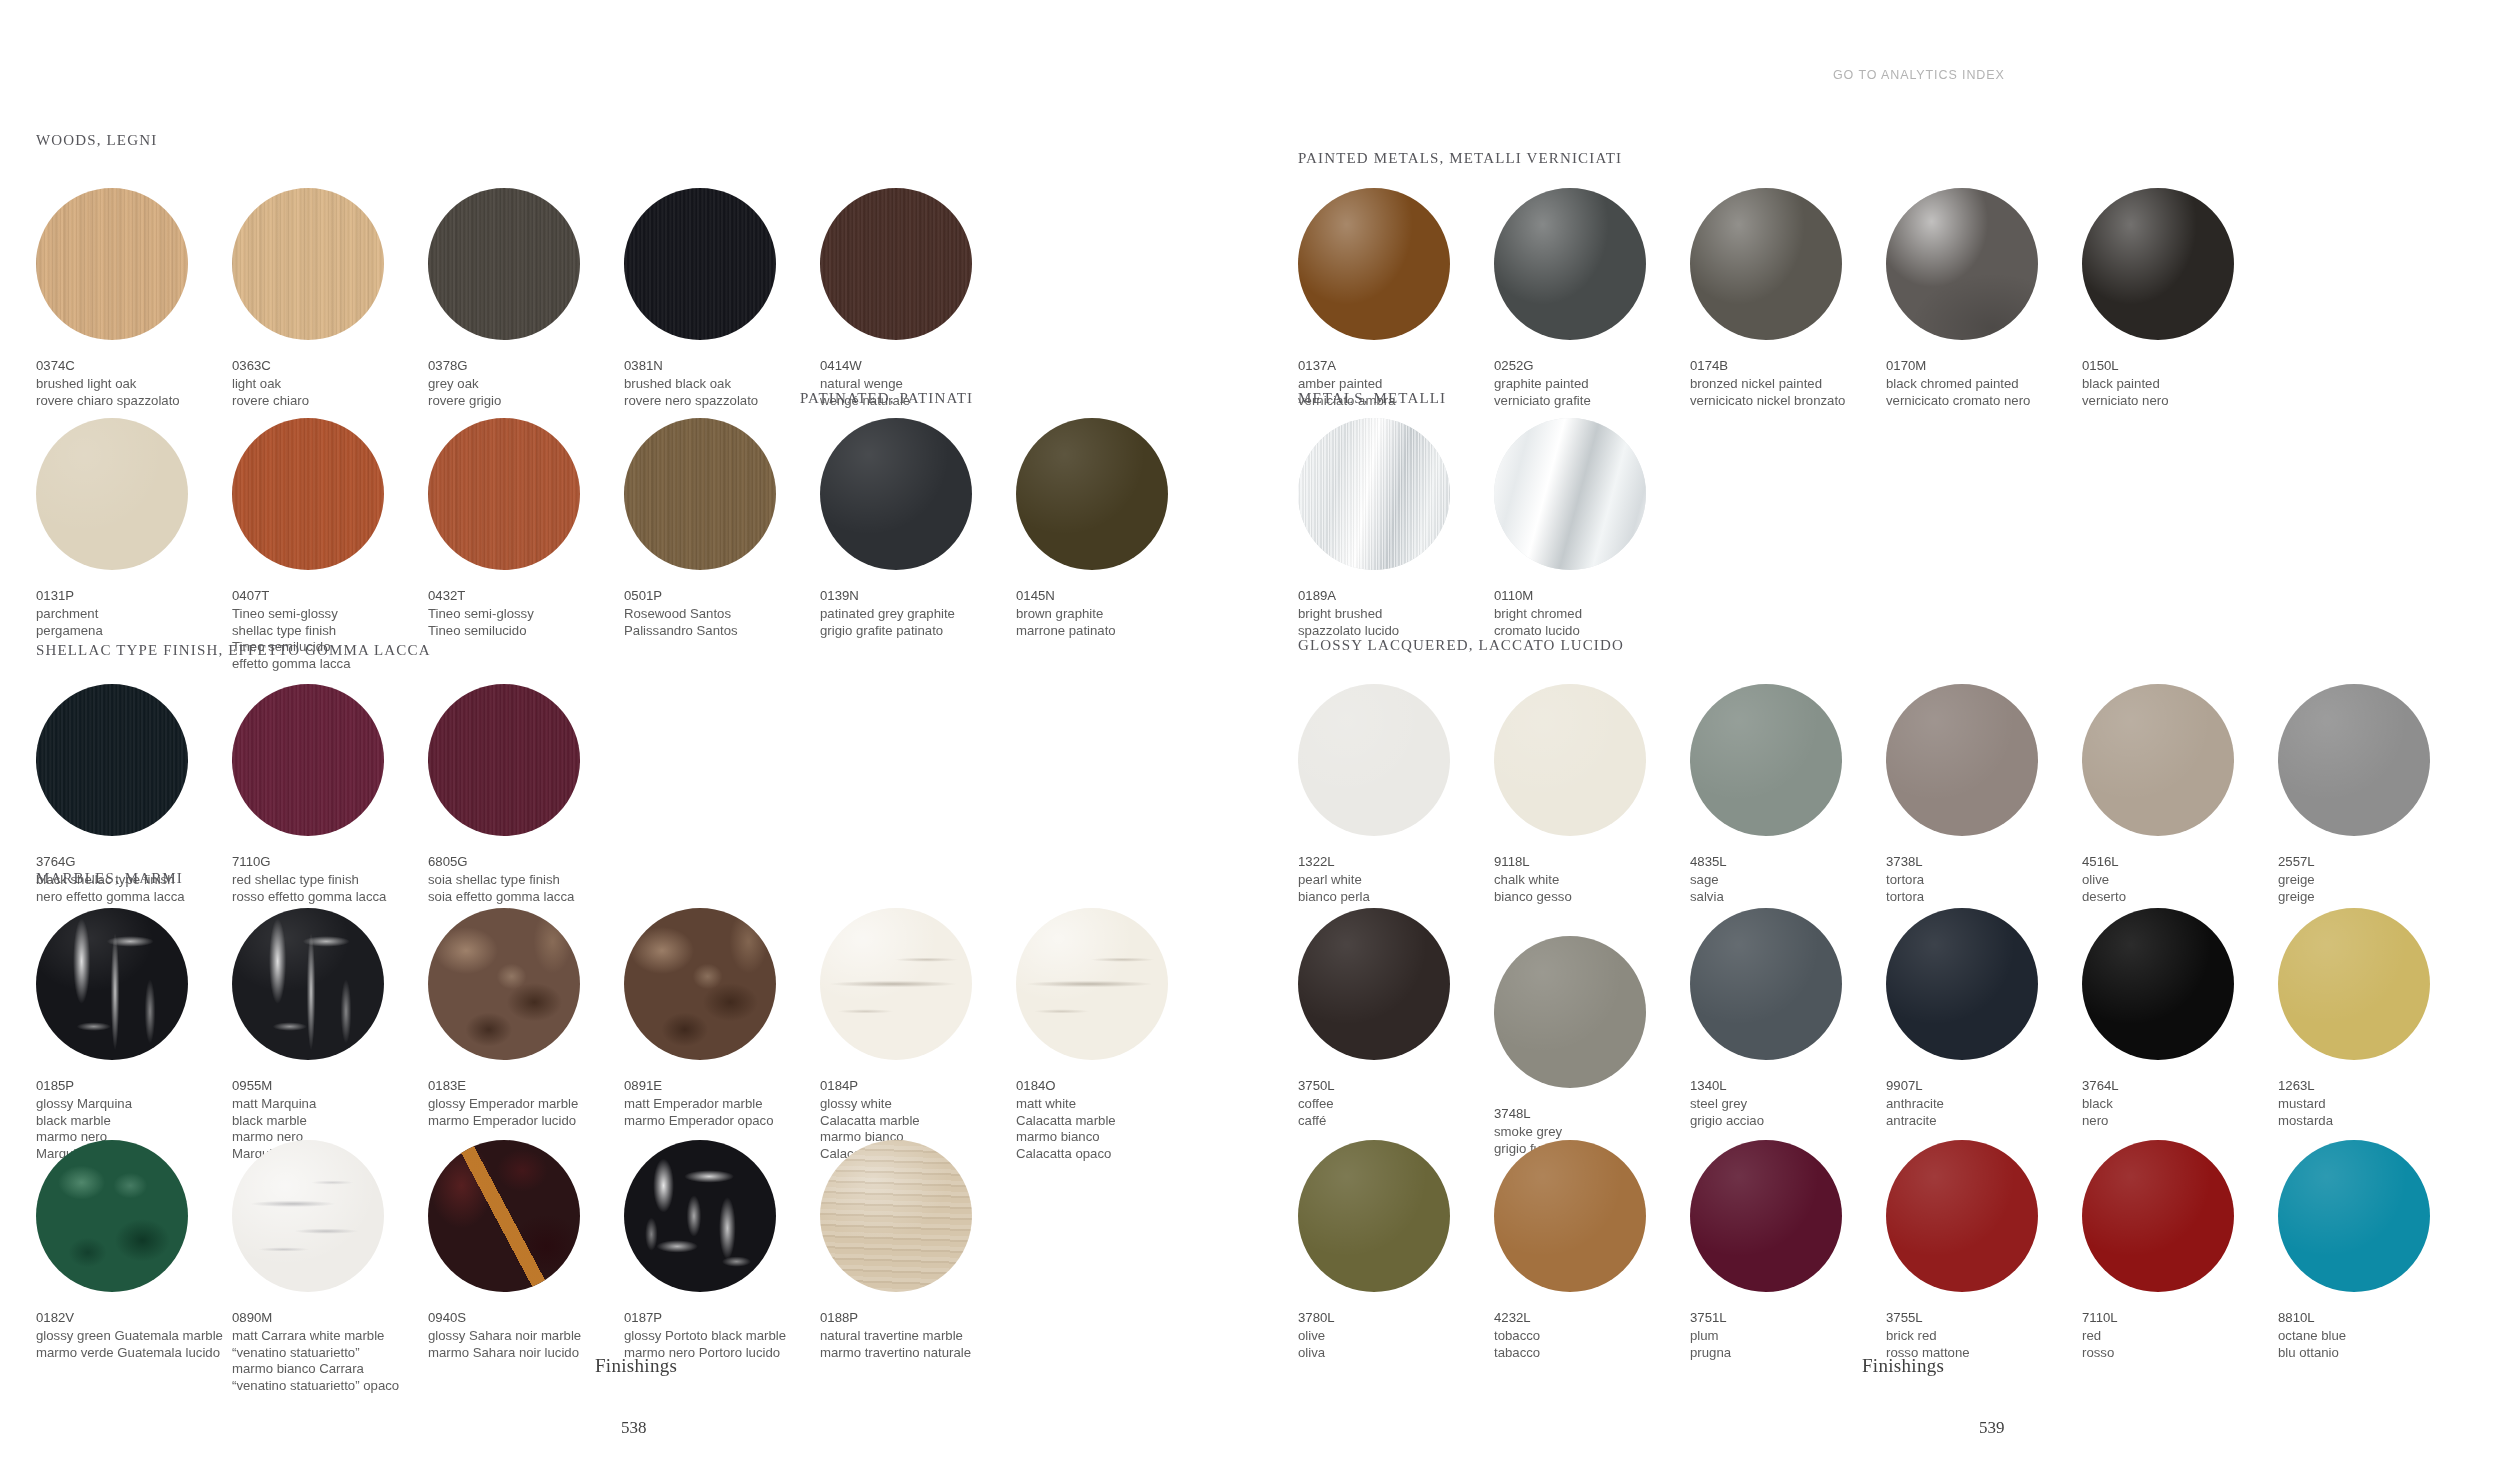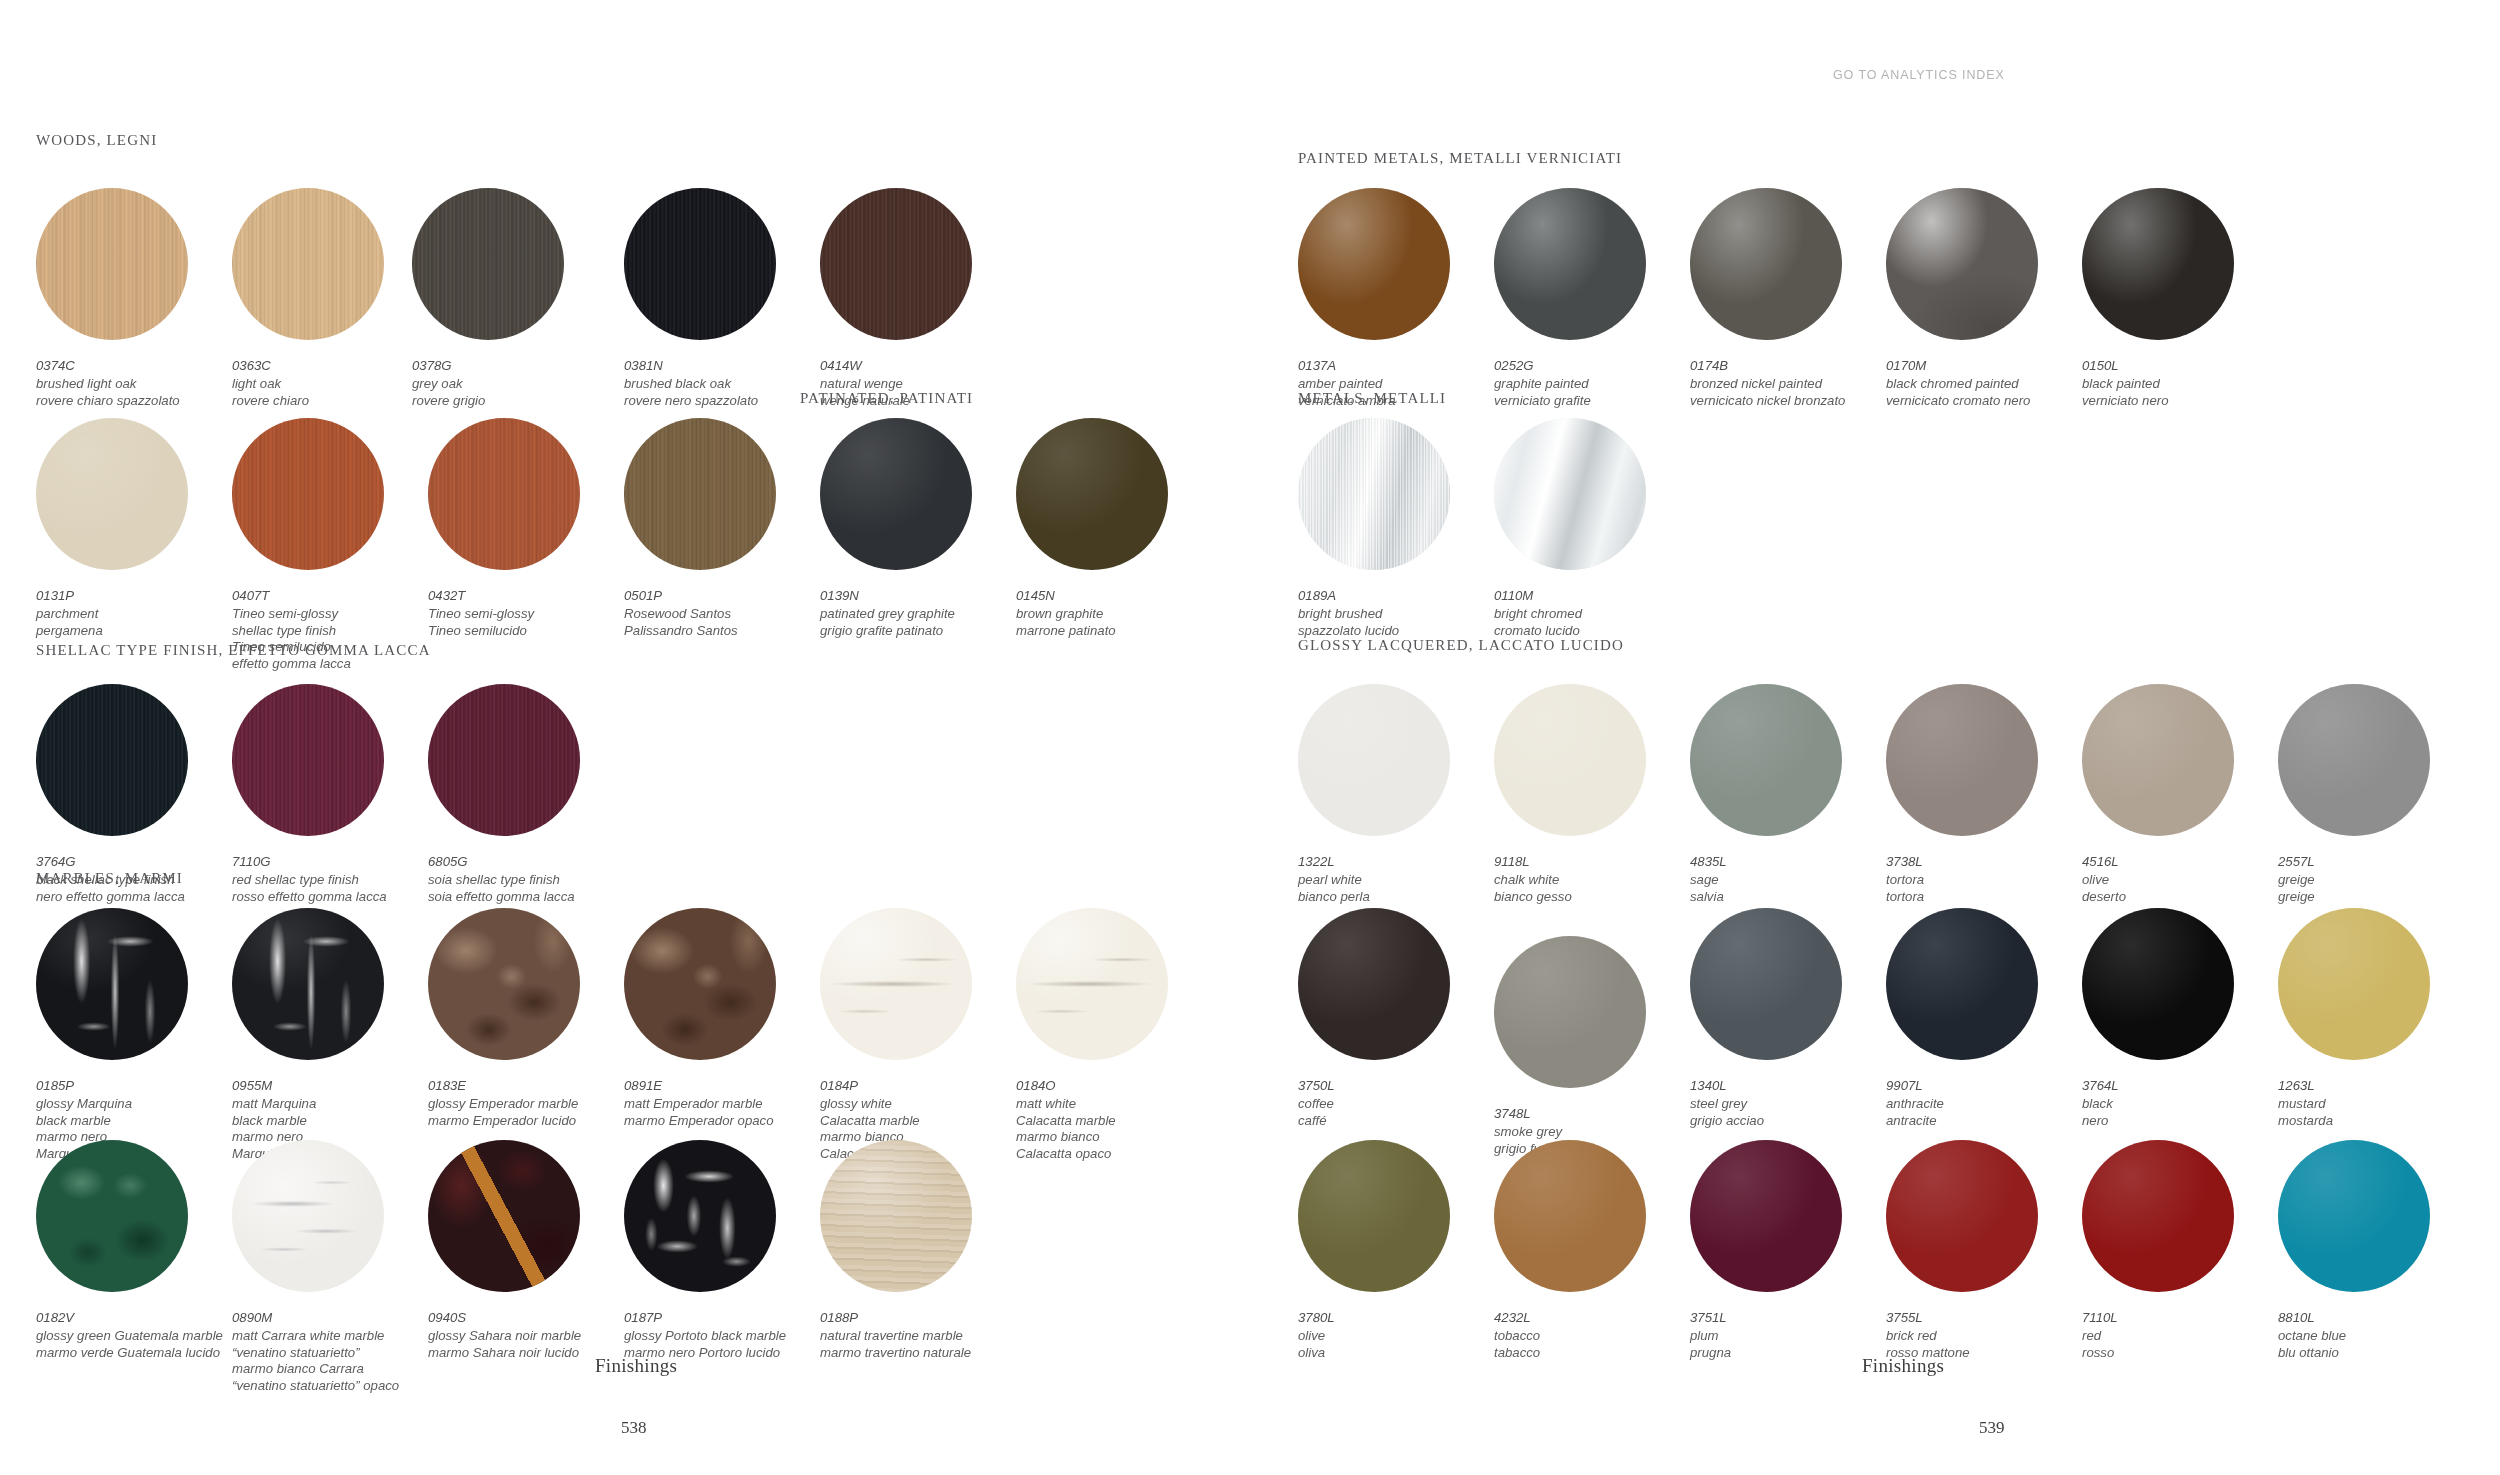--- a/index.html
+++ b/index.html
@@ -20,21 +20,21 @@
   }
 
   
   .sec-head{
     position:absolute;
     font-family:"Liberation Serif","DejaVu Serif",serif;
     font-size:15px;letter-spacing:1.15px;color:#56565b;white-space:nowrap;
   }
 
   
-  .swatch{position:absolute;font-style:italic;}
+  .swatch{position:absolute;}
   .disc{
     width:152px;height:152px;border-radius:50%;
     background:#ccc;overflow:hidden;position:relative;
   }
   .disc .grain{position:absolute;inset:0;}
   .caption{margin-top:18px;font-size:13.2px;line-height:16.4px;color:#5d5d5d;white-space:nowrap;}
   .caption .code{display:block;margin-bottom:2px;color:#4f4f4f;}
   .caption .ln{display:block;}
 
   
@@ -102,21 +102,21 @@
       <div class="swatch" style="left: 232px; top: 188px;">
         <div class="disc" style="background: rgb(221, 185, 140);">
           <div class="grain wood"></div>
         </div>
         <div class="caption">
           <span class="code">0363C</span>
           <span class="ln">light oak</span>
           <span class="ln">rovere chiaro</span>
         </div>
       </div>
-      <div class="swatch" style="left: 412px; top: 188px;">
+      <div class="swatch" style="left: 428px; top: 188px;">
         <div class="disc" style="background: rgb(76, 71, 64);">
           <div class="grain wood"></div>
         </div>
         <div class="caption">
           <span class="code">0378G</span>
           <span class="ln">grey oak</span>
           <span class="ln">rovere grigio</span>
         </div>
       </div>
       <div class="swatch" style="left: 624px; top: 188px;">

